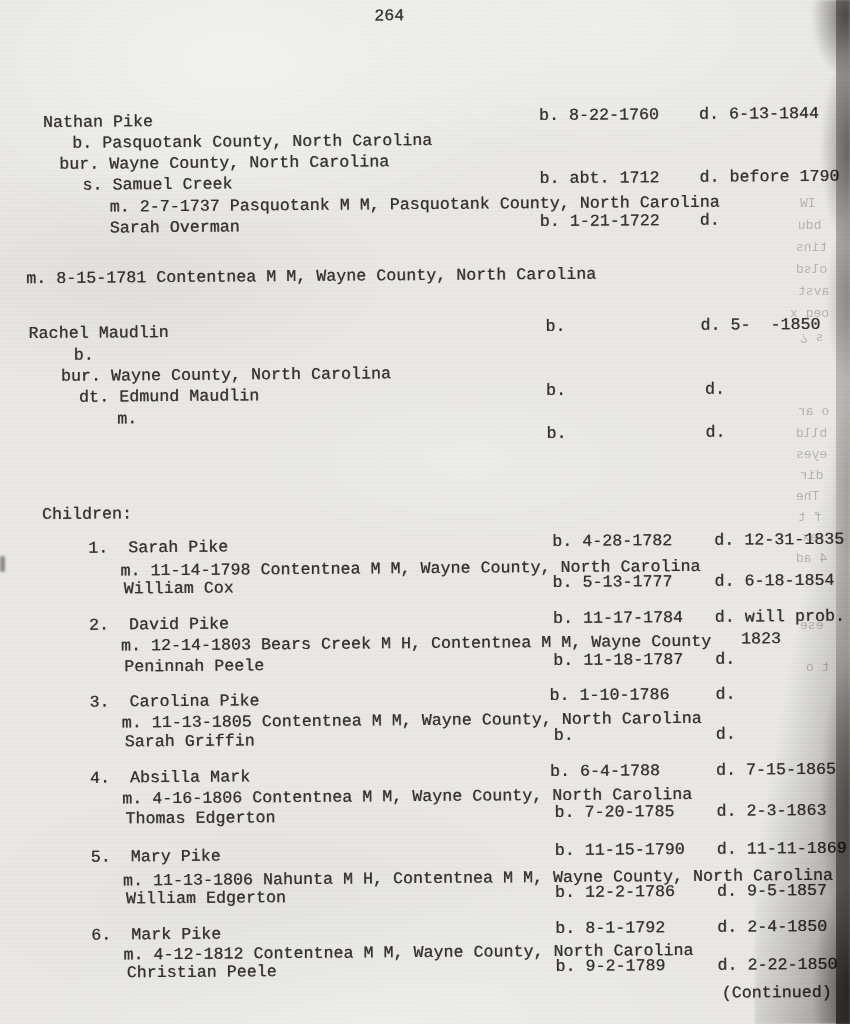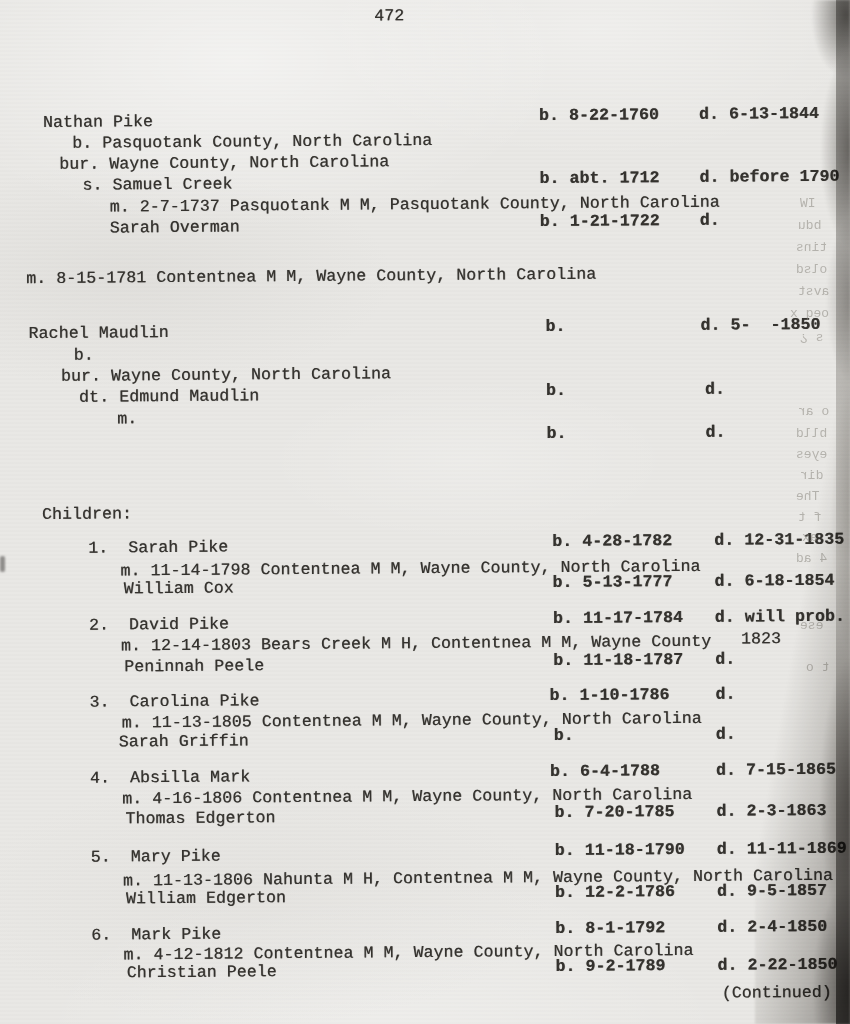--- a/index.html
+++ b/index.html
@@ -30,21 +30,21 @@
     position: absolute; inset: 0; z-index: 2;
     transform: rotate(-0.45deg);
   }
   .line {
     position: absolute; left: 0; width: 100%; height: 18px;
     white-space: pre;
     font-size: 16.5px; line-height: 1; letter-spacing: 0.1px;
     text-shadow: 0.5px 0 0 rgba(52,50,46,.55), 0 0 1px rgba(52,50,46,.25);
   }
   .txt { position: absolute; top: 0; white-space: pre; }
-  .bd  { top: -3px; font-weight: bold; }
+  .bd  { top: -3px; }
   .b-main { left: 542px; }  .d-main { left: 702px; }
   .b-kid  { left: 552px; }  .d-kid  { left: 714px; }
   .d-extra { left: 740px; top: -2px; }
   
   .edge-band {
     position: absolute; top: 0; right: 0; width: 95px; height: 100%; z-index: 3;
     pointer-events: none; mix-blend-mode: multiply; filter: blur(1.2px);
     background:
       radial-gradient(50px 90px  at 96% 15px,  rgba(60,57,53,.65),   transparent 70%),
       radial-gradient(45px 140px at 102% 150px, rgba(66,62,58,.55),  transparent 70%),
@@ -73,21 +73,21 @@
   }
 </style>
 </head>
 <body>
 
 <div id="paper">
 
   <div id="content">
 
     <div class="line" style="top:8px">
-      <span class="txt" style="left:378px">472</span>
+      <span class="txt" style="left:378px">264</span>
     </div>
 
     <div class="line" style="top:112px">
       <span class="txt" style="left:46px">Nathan Pike</span>
       <span class="txt bd b-main">b. 8-22-1760</span>
       <span class="txt bd d-main">d. 6-13-1844</span>
     </div>
     <div class="line" style="top:133px">
       <span class="txt" style="left:75px">b. Pasquotank County, North Carolina</span>
     </div>
@@ -174,21 +174,21 @@
     <div class="line" style="top:692px">
       <span class="txt" style="left:88px">3.</span>
       <span class="txt" style="left:128px">Carolina Pike</span>
       <span class="txt bd b-kid" style="left:548px">b. 1-10-1786</span>
       <span class="txt bd d-kid">d.</span>
     </div>
     <div class="line" style="top:713px">
       <span class="txt" style="left:120px">m. 11-13-1805 Contentnea M M, Wayne County, North Carolina</span>
     </div>
     <div class="line" style="top:732px">
-      <span class="txt" style="left:117px">Sarah Griffin</span>
+      <span class="txt" style="left:123px">Sarah Griffin</span>
       <span class="txt bd b-kid">b.</span>
       <span class="txt bd d-kid">d.</span>
     </div>
 
     <div class="line" style="top:768px">
       <span class="txt" style="left:88px">4.</span>
       <span class="txt" style="left:128px">Absilla Mark</span>
       <span class="txt bd b-kid" style="left:548px">b. 6-4-1788</span>
       <span class="txt bd d-kid">d. 7-15-1865</span>
     </div>
@@ -197,21 +197,21 @@
     </div>
     <div class="line" style="top:809px">
       <span class="txt" style="left:123px">Thomas Edgerton</span>
       <span class="txt bd b-kid">b. 7-20-1785</span>
       <span class="txt bd d-kid">d. 2-3-1863</span>
     </div>
 
     <div class="line" style="top:847px">
       <span class="txt" style="left:88px">5.</span>
       <span class="txt" style="left:128px">Mary Pike</span>
-      <span class="txt bd b-kid">b. 11-18-1790</span>
+      <span class="txt bd b-kid">b. 11-15-1790</span>
       <span class="txt bd d-kid">d. 11-11-1869</span>
     </div>
     <div class="line" style="top:871px">
       <span class="txt" style="left:120px">m. 11-13-1806 Nahunta M H, Contentnea M M, Wayne County, North Carolina</span>
     </div>
     <div class="line" style="top:889px">
       <span class="txt" style="left:123px">William Edgerton</span>
       <span class="txt bd b-kid">b. 12-2-1786</span>
       <span class="txt bd d-kid">d. 9-5-1857</span>
     </div>

